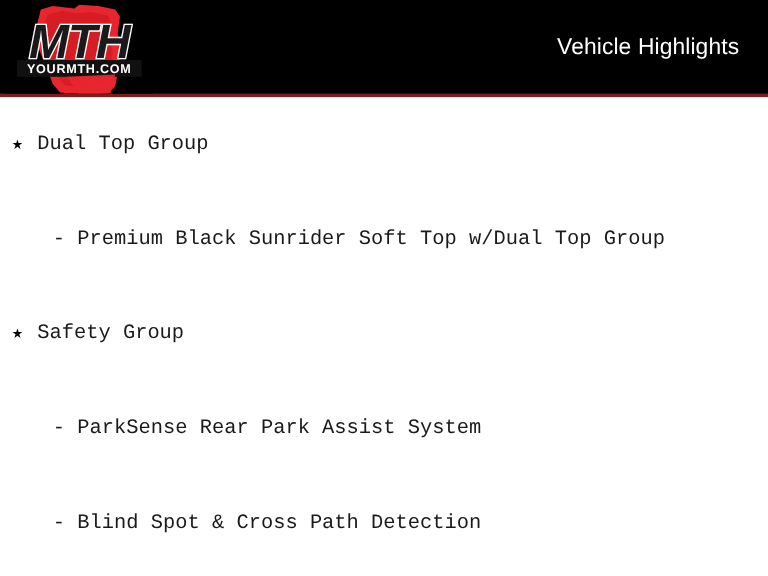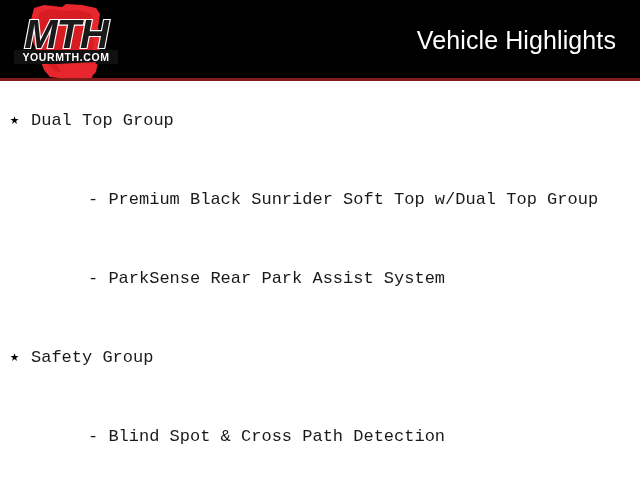--- a/index.html
+++ b/index.html
@@ -34,21 +34,21 @@
   }
   .logo svg {
     display: block;
   }
 
   .header-title {
     position: absolute;
     right: 24px;
     top: 29px;
     color: #ffffff;
-    font-size: 25px;
+    font-size: 19px;
     line-height: 22px;
     letter-spacing: 0.1px;
     white-space: nowrap;
   }
 
   
   .highlights {
     position: relative;
     width: 640px;
     padding: 0;
@@ -63,21 +63,20 @@
     height: 79px;
     line-height: 79px;
     white-space: nowrap;
   }
 
   .hl-row.group {
     padding-left: 10px;
   }
   .hl-row.sub {
     padding-left: 44px;
-    margin-left: 44px;
   }
 
   .star-icon {
     display: inline-block;
     font-size: 15px;
     color: #000000;
     vertical-align: middle;
     width: 16px;
   }
 
@@ -124,25 +123,25 @@
 <div class="highlights">
 
   <div class="hl-row group">
     <span class="star-icon">★</span><span class="group-label">Dual Top Group</span>
   </div>
 
   <div class="hl-row sub">
     <span class="sub-label">- Premium Black Sunrider Soft Top w/Dual Top Group</span>
   </div>
 
+  <div class="hl-row group">
+    <span class="star-icon">★</span><span class="group-label">Safety Group</span>
+  </div>
+
   <div class="hl-row sub">
     <span class="sub-label">- ParkSense Rear Park Assist System</span>
-  </div>
-
-  <div class="hl-row group">
-    <span class="star-icon">★</span><span class="group-label">Safety Group</span>
   </div>
 
   <div class="hl-row sub">
     <span class="sub-label">- Blind Spot &amp; Cross Path Detection</span>
   </div>
 
 </div>
 
 </body></html>

